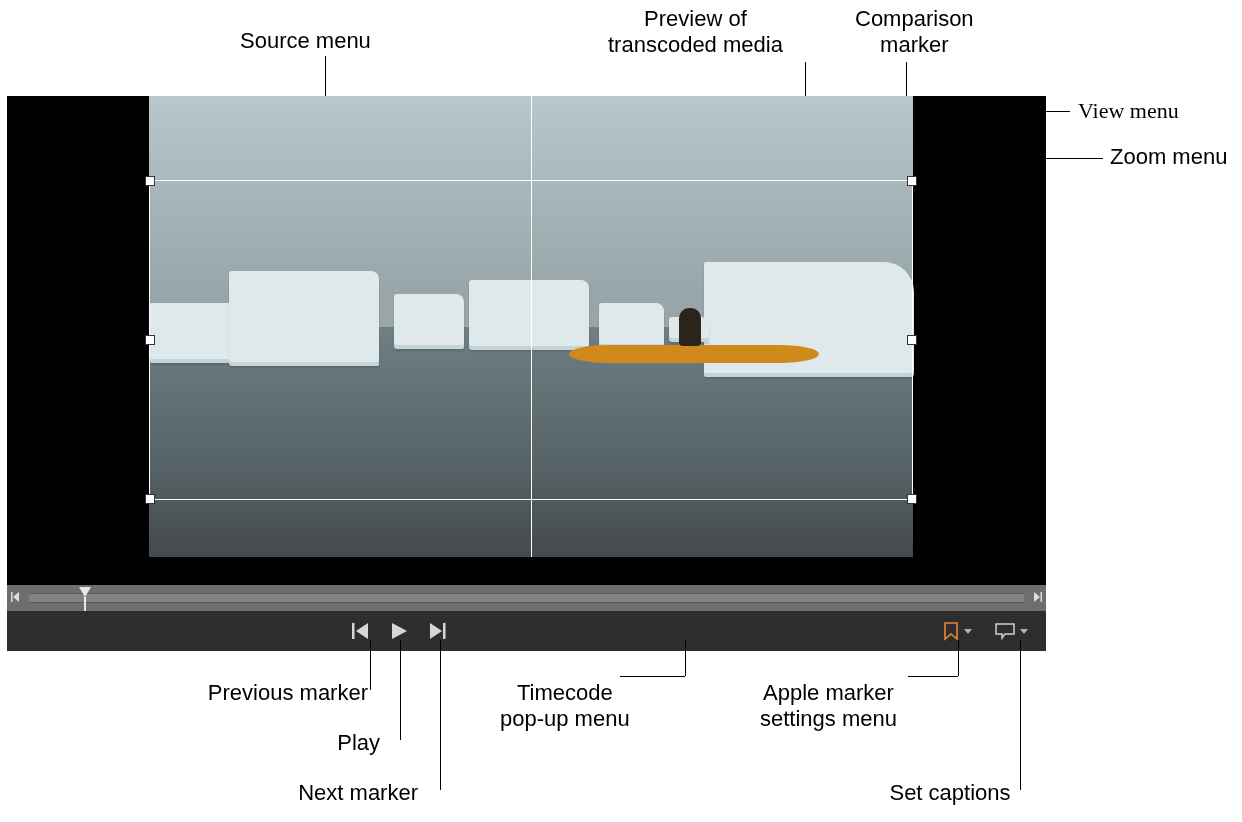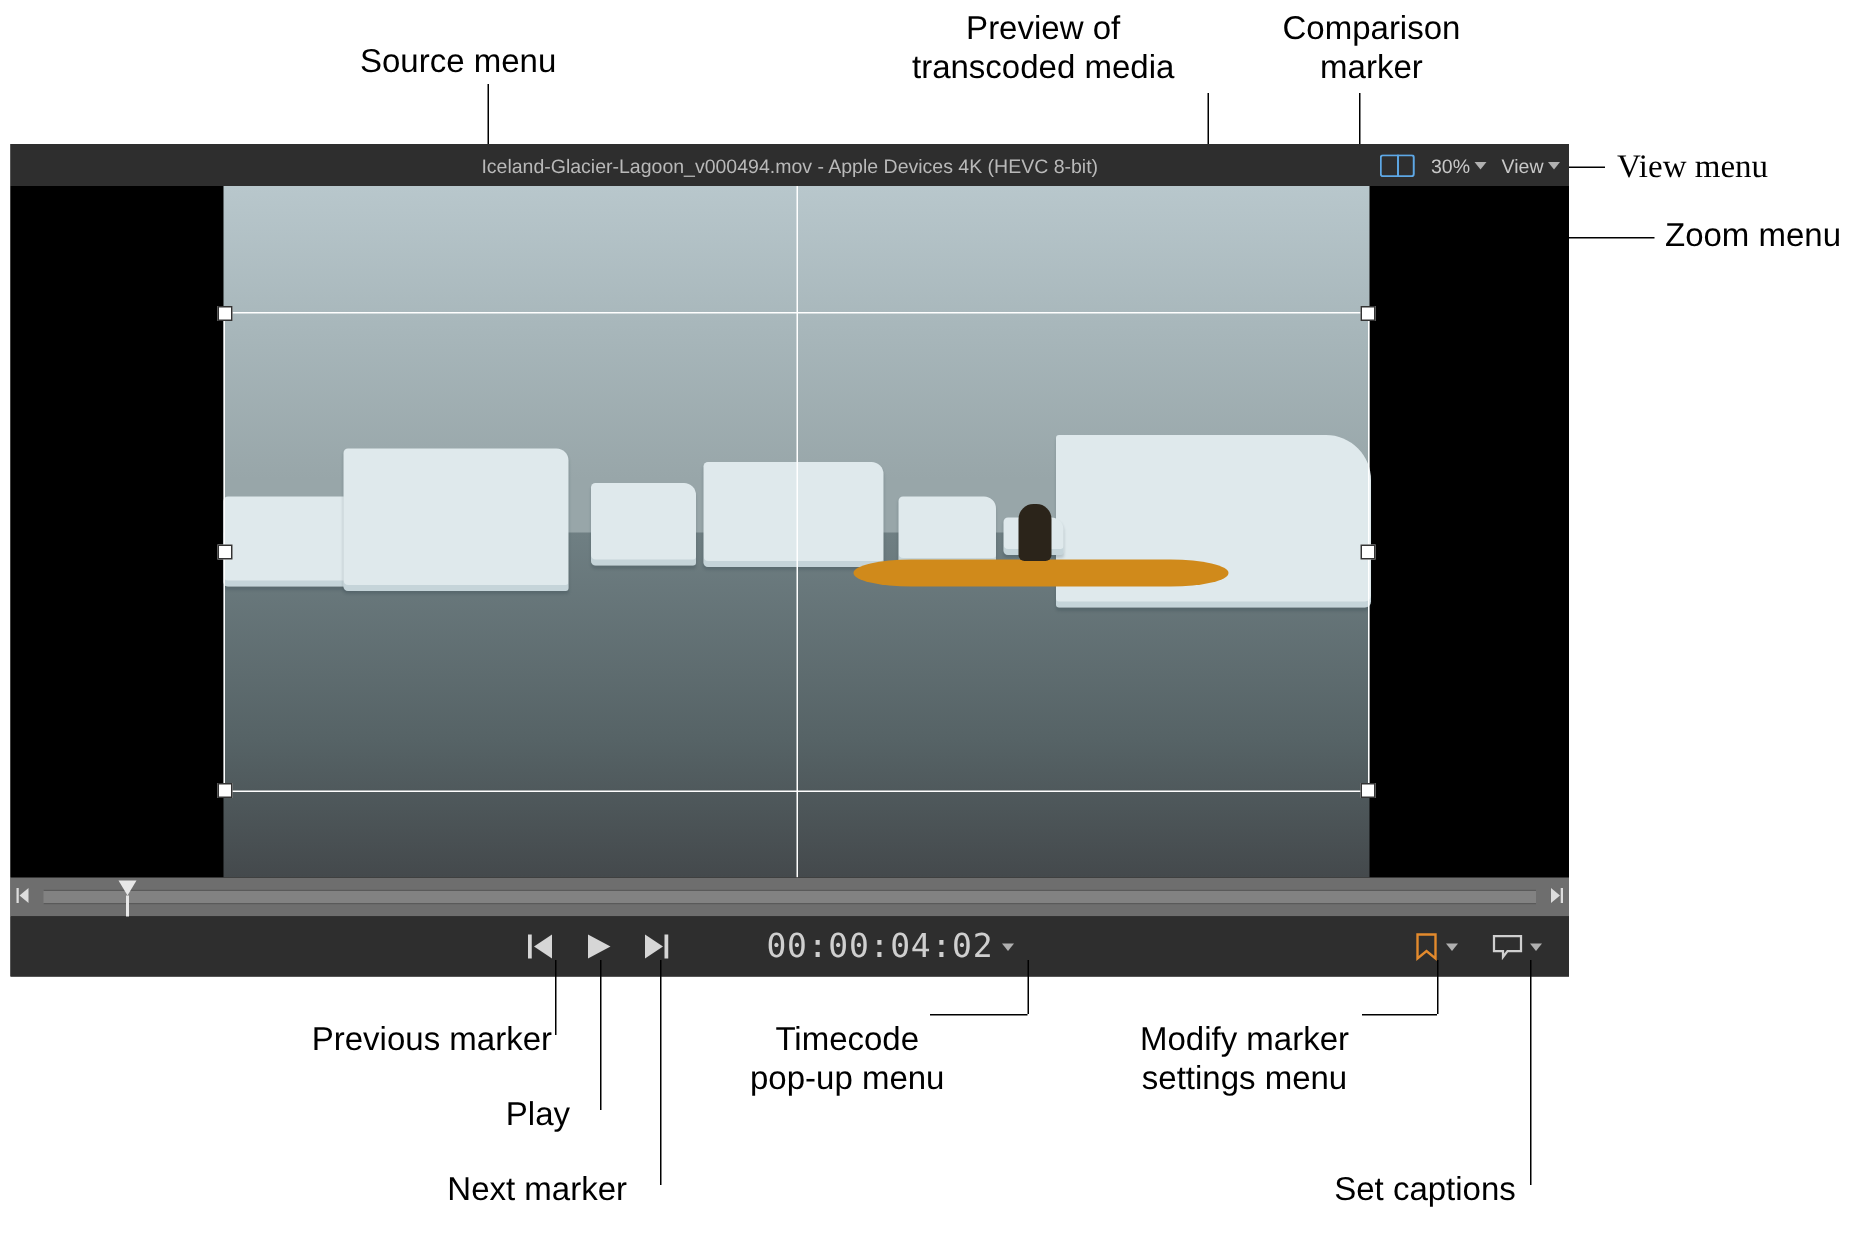--- a/index.html
+++ b/index.html
@@ -237,39 +237,20 @@
 <div class="lead h" style="left:871px; top:102px; width:35px;"></div>
 
 <div class="lead h" style="left:1030px; top:111px; width:40px;"></div>
 <div class="lead v" style="left:1030px; top:111px; height:11px;"></div>
 
 <div class="lead v" style="left:950px; top:123px; height:35px;"></div>
 <div class="lead h" style="left:950px; top:158px; width:153px;"></div>
 
 <div class="app">
 
-  <div class="titlebar">
-    <div class="title">Iceland-Glacier-Lagoon_v000494.mov - Apple Devices 4K (HEVC 8-bit)</div>
-    <div class="controls">
-      <span class="compare-icon">
-        <svg width="24" height="15" viewBox="0 0 24 15">
-          <rect x="0.5" y="0.5" width="22" height="14" rx="1.5" fill="none" stroke="#5ea8e6" stroke-width="1.3"></rect>
-          <line x1="12" y1="0" x2="12" y2="15" stroke="#5ea8e6" stroke-width="1.3"></line>
-        </svg>
-      </span>
-      <span class="dropdown-label">
-        <span>30%</span>
-        <span class="chev"></span>
-      </span>
-      <span class="dropdown-label">
-        <span>View</span>
-        <span class="chev"></span>
-      </span>
-    </div>
-  </div>
 
   <div class="viewer">
     <div class="frame">
       <div class="sky"></div>
       <div class="water"></div>
       <div class="ice ice1"></div>
       <div class="ice ice2"></div>
       <div class="ice ice3"></div>
       <div class="ice ice4"></div>
       <div class="ice ice5"></div>
@@ -320,24 +301,20 @@
             <polygon points="3,2 18,10 3,18" fill="#d6d6d6"></polygon>
           </svg>
       </span>
       <span class="tbtn">
         <svg width="20" height="18" viewBox="0 0 20 18">
             <polygon points="3,1 15,9 3,17" fill="#d6d6d6"></polygon>
             <rect x="16" y="1" width="2.5" height="16" fill="#d6d6d6"></rect>
           </svg>
       </span>
     </div>
-    <div class="tc" style="position:absolute; left:504px;">
-      <span>00:00:04:02</span>
-      <span class="chev"></span>
-    </div>
     <div style="position:absolute; right:18px; display:flex; gap:22px; align-items:center;">
       <span class="tbtn" style="gap:4px; display:inline-flex; align-items:center;">
         <svg width="18" height="20" viewBox="0 0 18 20">
             <path d="M3 2 h12 v16 l-6 -5 l-6 5 Z" fill="none" stroke="#e38a2d" stroke-width="1.6"></path>
           </svg>
         <span class="chev"></span>
       </span>
       <span class="tbtn" style="gap:4px; display:inline-flex; align-items:center;">
         <svg width="22" height="18" viewBox="0 0 22 18">
             <path d="M2 2 h18 a0 0 0 0 1 0 0 v10 a0 0 0 0 1 0 0 h-9 l-3 4 v-4 h-6 Z" fill="none" stroke="#cfcfcf" stroke-width="1.5"></path>
@@ -347,21 +324,21 @@
     </div>
   </div>
 
 </div>
 
 <div class="ann" style="left:158px; top:680px; text-align:right; width:210px;">Previous marker</div>
 <div class="ann" style="left:335px; top:730px; text-align:right; width:45px;">Play</div>
 <div class="ann" style="left:278px; top:780px; text-align:right; width:140px;">Next marker</div>
 <div class="ann" style="left:500px; top:680px;">Timecode
 pop-up menu</div>
-<div class="ann" style="left:760px; top:680px;">Modify marker
+<div class="ann" style="left:760px; top:680px;">Apple marker
 settings menu</div>
 <div class="ann" style="left:880px; top:780px; text-align:center; width:140px;">Set captions</div>
 
 <div class="lead v" style="left:370px; top:640px; height:50px;"></div>
 <div class="lead v" style="left:400px; top:640px; height:100px;"></div>
 <div class="lead v" style="left:440px; top:640px; height:150px;"></div>
 <div class="lead v" style="left:685px; top:640px; height:36px;"></div>
 <div class="lead h" style="left:620px; top:676px; width:65px;"></div>
 <div class="lead v" style="left:958px; top:640px; height:36px;"></div>
 <div class="lead h" style="left:908px; top:676px; width:50px;"></div>

